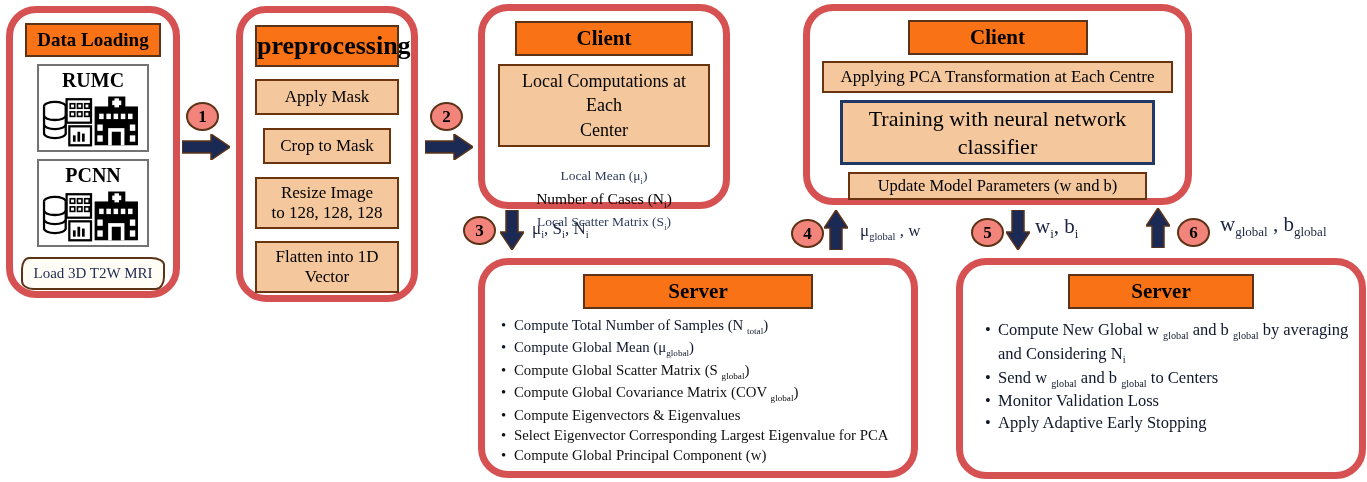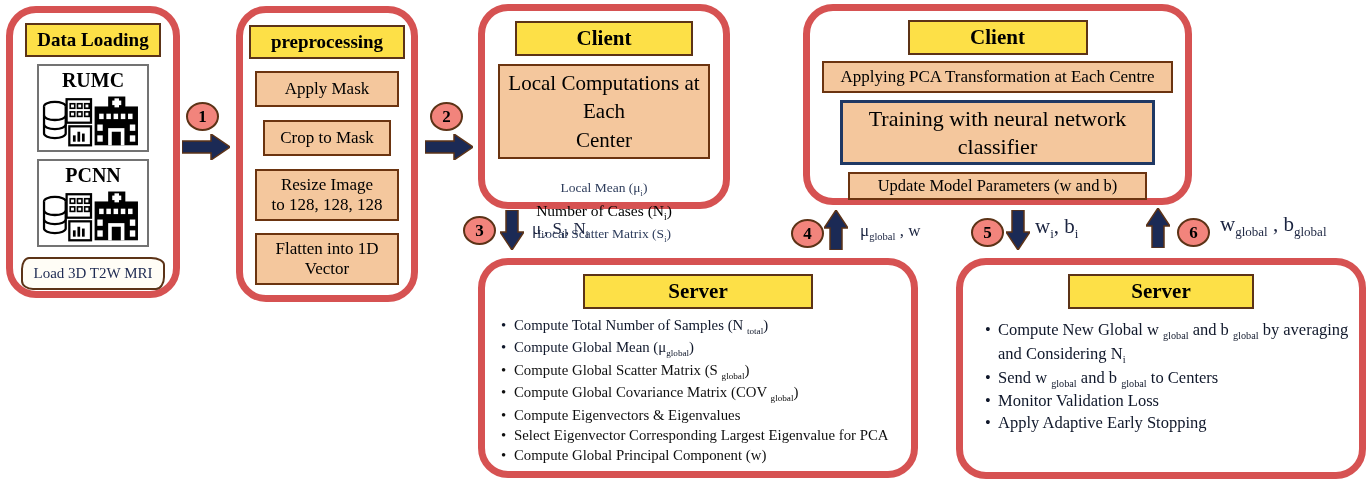--- a/index.html
+++ b/index.html
@@ -1,20 +1,20 @@
 <!DOCTYPE html>
 <html><head>
 <meta charset="utf-8">
 <style>
   html,body{margin:0;padding:0;background:#fff;}
   #canvas{position:relative;width:1367px;height:482px;background:#fff;
           font-family:"Liberation Serif","DejaVu Serif",serif;color:#000;overflow:hidden;}
   .frame{position:absolute;box-sizing:border-box;background:#fff;
          border:7px solid #d65252;border-radius:30px;}
-  .hdr{box-sizing:border-box;background:#fde047;border:2px solid #5c3317;
+  .hdr{box-sizing:border-box;background:#f97316;border:2px solid #5c3317;
        color:#000;font-weight:bold;text-align:center;}
   .peach{box-sizing:border-box;background:#f4c79d;border:2px solid #6b3410;
          text-align:center;}
   .pre{white-space:pre-line;}
   .site{box-sizing:border-box;width:112px;height:88px;border:2px solid #737373;
         margin:7px auto 0;text-align:center;background:#fff;}
   .site .sitename{font-weight:bold;font-size:20px;line-height:24px;margin-top:2px;}
   .scroll-box{box-sizing:border-box;margin:10px 8px 0;background:#fffdf6;
         border:2px solid #5c3317;border-radius:8px 14px 9px 12px / 12px 8px 13px 9px;
         color:#1e2a52;font-size:15px;text-align:center;padding:6px 2px;}
@@ -119,39 +119,39 @@
   </div>
 
   <div class="circle" style="left:186px;top:102px;">1</div>
   <div style="position:absolute;left:182px;top:134px;">
     <svg width="48" height="26" viewBox="0 0 48 26">
       <polygon points="0,7 29,7 29,0 48,13 29,26 29,19 0,19" fill="#1b2a55" stroke="#5c3317" stroke-width="1.5"></polygon>
     </svg>
   </div>
 
   <div class="frame" style="left:236px;top:6px;width:182px;height:296px;">
-    <div class="hdr" style="width:156px;margin:12px auto 2px;font-size:19px;padding:4px 0;">preprocessing</div>
+    <div class="hdr" style="width:144px;margin:12px auto 2px;font-size:26px;padding:4px 0;">preprocessing</div>
     <div class="peach pre" style="margin:12px 12px 0;font-size:17px;padding:6px 2px;">Apply Mask</div>
     <div class="peach pre" style="margin:13px 20px 0;font-size:17px;padding:6px 2px;">Crop to Mask</div>
     <div class="peach pre" style="margin:13px 12px 0;font-size:17px;padding:4px 2px;">Resize Image
 to 128, 128, 128</div>
     <div class="peach pre" style="margin:12px 12px 0;font-size:17px;padding:4px 2px;">Flatten into 1D
 Vector</div>
   </div>
 
   <div class="circle" style="left:430px;top:102px;">2</div>
   <div style="position:absolute;left:425px;top:134px;">
     <svg width="48" height="26" viewBox="0 0 48 26">
       <polygon points="0,7 29,7 29,0 48,13 29,26 29,19 0,19" fill="#1b2a55" stroke="#5c3317" stroke-width="1.5"></polygon>
     </svg>
   </div>
 
   <div class="frame" style="left:478px;top:4px;width:252px;height:205px;">
     <div class="hdr" style="width:178px;margin:10px auto 4px;font-size:21px;padding:3px 0;">Client</div>
-    <div class="peach pre" style="margin:8px 13px 0;font-size:21px;padding:3px 2px;line-height:1.35;">Local Computations at Each
+    <div class="peach pre" style="margin:8px 13px 0;font-size:18px;padding:3px 2px;line-height:1.35;">Local Computations at Each
 Center</div>
     <div class="outlines" style="text-align:center;margin-top:19px;">
       <div>Local Mean (μ<sub>i</sub>)</div>
       <div style="font-size:15.5px;color:#000;">Number of Cases (N<sub>i</sub>)</div>
       <div>Local Scatter Matrix (S<sub>i</sub>)</div>
     </div>
   </div>
 
   <div class="circle" style="left:463px;top:216px;">3</div>
   <div style="position:absolute;left:500px;top:210px;">

